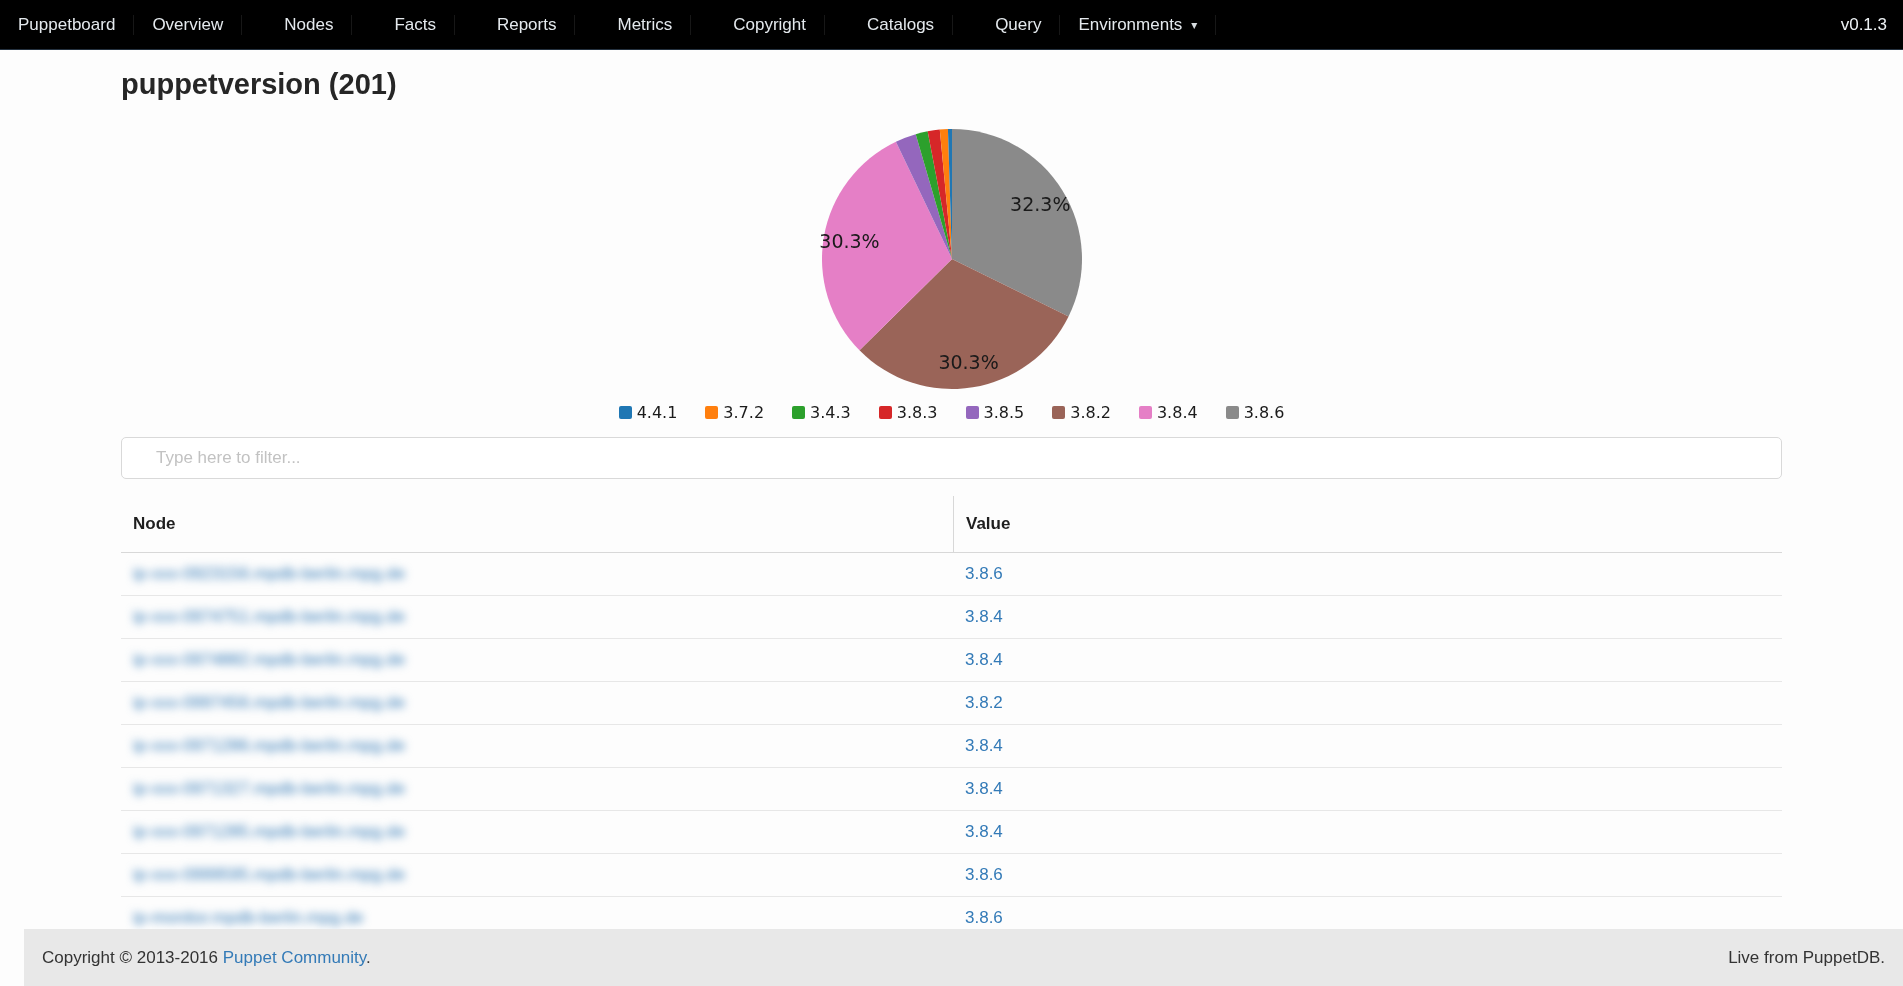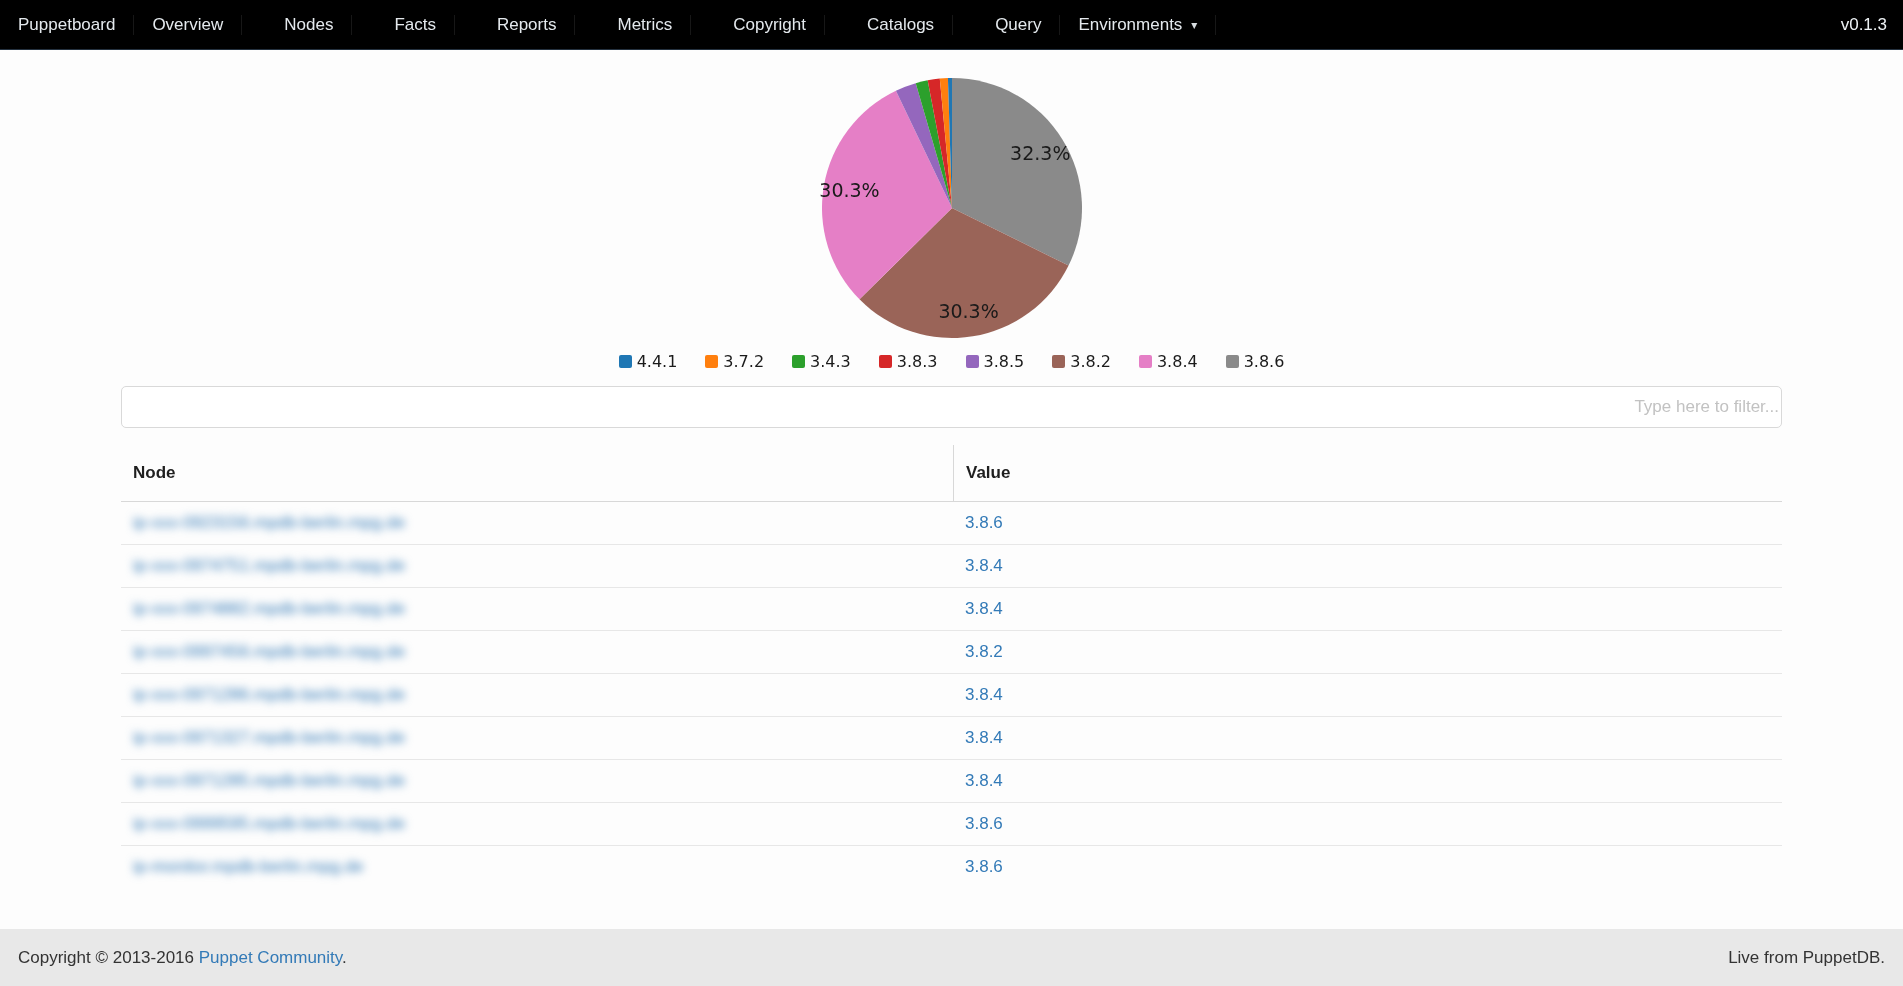--- a/index.html
+++ b/index.html
@@ -38,41 +38,40 @@
     margin-top:8px;
     display:flex;justify-content:center;align-items:center;gap:28px;
     font-family:"DejaVu Sans",sans-serif;font-size:16px;color:#1b1b1b;
   }
   .legend-item{display:flex;align-items:center;}
   .legend-swatch{width:13px;height:13px;border-radius:2px;margin-right:5px;display:inline-block;}
   
   .filter-input{
     margin-top:15px;width:100%;box-sizing:border-box;height:42px;
     border:1px solid #d9d9d9;border-radius:5px;background:#fff;
-    padding:0 2px;font-size:17px;color:#444;outline:none;
+    padding:0 34px;font-size:17px;color:#444;outline:none;
     font-family:"Liberation Sans",sans-serif;
-    text-align:right;
   }
   .filter-input::placeholder{color:#c2c2c2;}
   
   .facts-table{margin-top:17px;}
   .t-header{display:flex;height:56px;align-items:center;border-bottom:1px solid #d8d8d8;}
   .t-header .th{font-weight:bold;font-size:17px;color:#1f1f1f;}
   .col-node{width:832px;flex:0 0 832px;padding-left:12px;box-sizing:border-box;}
   .col-value{flex:1 1 auto;padding-left:12px;box-sizing:border-box;}
   .t-header .col-value{border-left:1px solid #d8d8d8;height:100%;display:flex;align-items:center;}
   .t-row{display:flex;height:42px;align-items:center;border-bottom:1px solid #e7e7e7;font-size:17px;}
   .t-row:last-child{border-bottom:none;}
   .link{color:#337ab7;text-decoration:none;cursor:pointer;}
   .redacted{filter:blur(4px);}
   
   .footer{
     flex:0 0 57px;height:57px;background:#e8e8e8;
     display:flex;align-items:center;justify-content:space-between;
-    padding:0 18px;font-size:17px;color:#333;
+    padding:0 18px;font-size:17px;color:#333;margin-left:24px;
   }
   .footer .left span{white-space:pre;}
 </style>
 </head>
 <body>
 
 <nav class="nav">
   <div class="nav-left">
     <a class="nav-item">Puppetboard</a>
     <span id="nav-items" style="display:flex;align-items:stretch;gap:24px;">
@@ -87,20 +86,21 @@
       </span>
     <a class="nav-item dropdown">
       <span>Environments</span>
       <span class="caret">▾</span>
     </a>
   </div>
   <div class="nav-version">v0.1.3</div>
 </nav>
 
 <main class="main">
+  <h1>puppetversion (201)</h1>
 
   <div class="chart-wrap">
     <svg id="pie" class="pie-svg" width="272" height="272" viewBox="0 0 272 272">
         <path d="M 136 136 L 136.00 6.00 A 130 130 0 0 1 252.56 193.56 Z" fill="#8a8a8a"></path>
         <text x="224.3" y="88.1" text-anchor="middle" fill="#1a1a1a" font-size="19" font-family="&quot;DejaVu Sans&quot;, sans-serif">32.3%</text>
         <path d="M 136 136 L 252.56 193.56 A 130 130 0 0 1 43.50 227.34 Z" fill="#9a6458"></path>
         <text x="152.6" y="245.7" text-anchor="middle" fill="#1a1a1a" font-size="19" font-family="&quot;DejaVu Sans&quot;, sans-serif">30.3%</text>
         <path d="M 136 136 L 43.50 227.34 A 130 130 0 0 1 79.91 18.72 Z" fill="#e57fc6"></path>
         <text x="33.5" y="125.1" text-anchor="middle" fill="#1a1a1a" font-size="19" font-family="&quot;DejaVu Sans&quot;, sans-serif">30.3%</text>
         <path d="M 136 136 L 79.91 18.72 A 130 130 0 0 1 99.73 11.16 Z" fill="#9467bd"></path>

